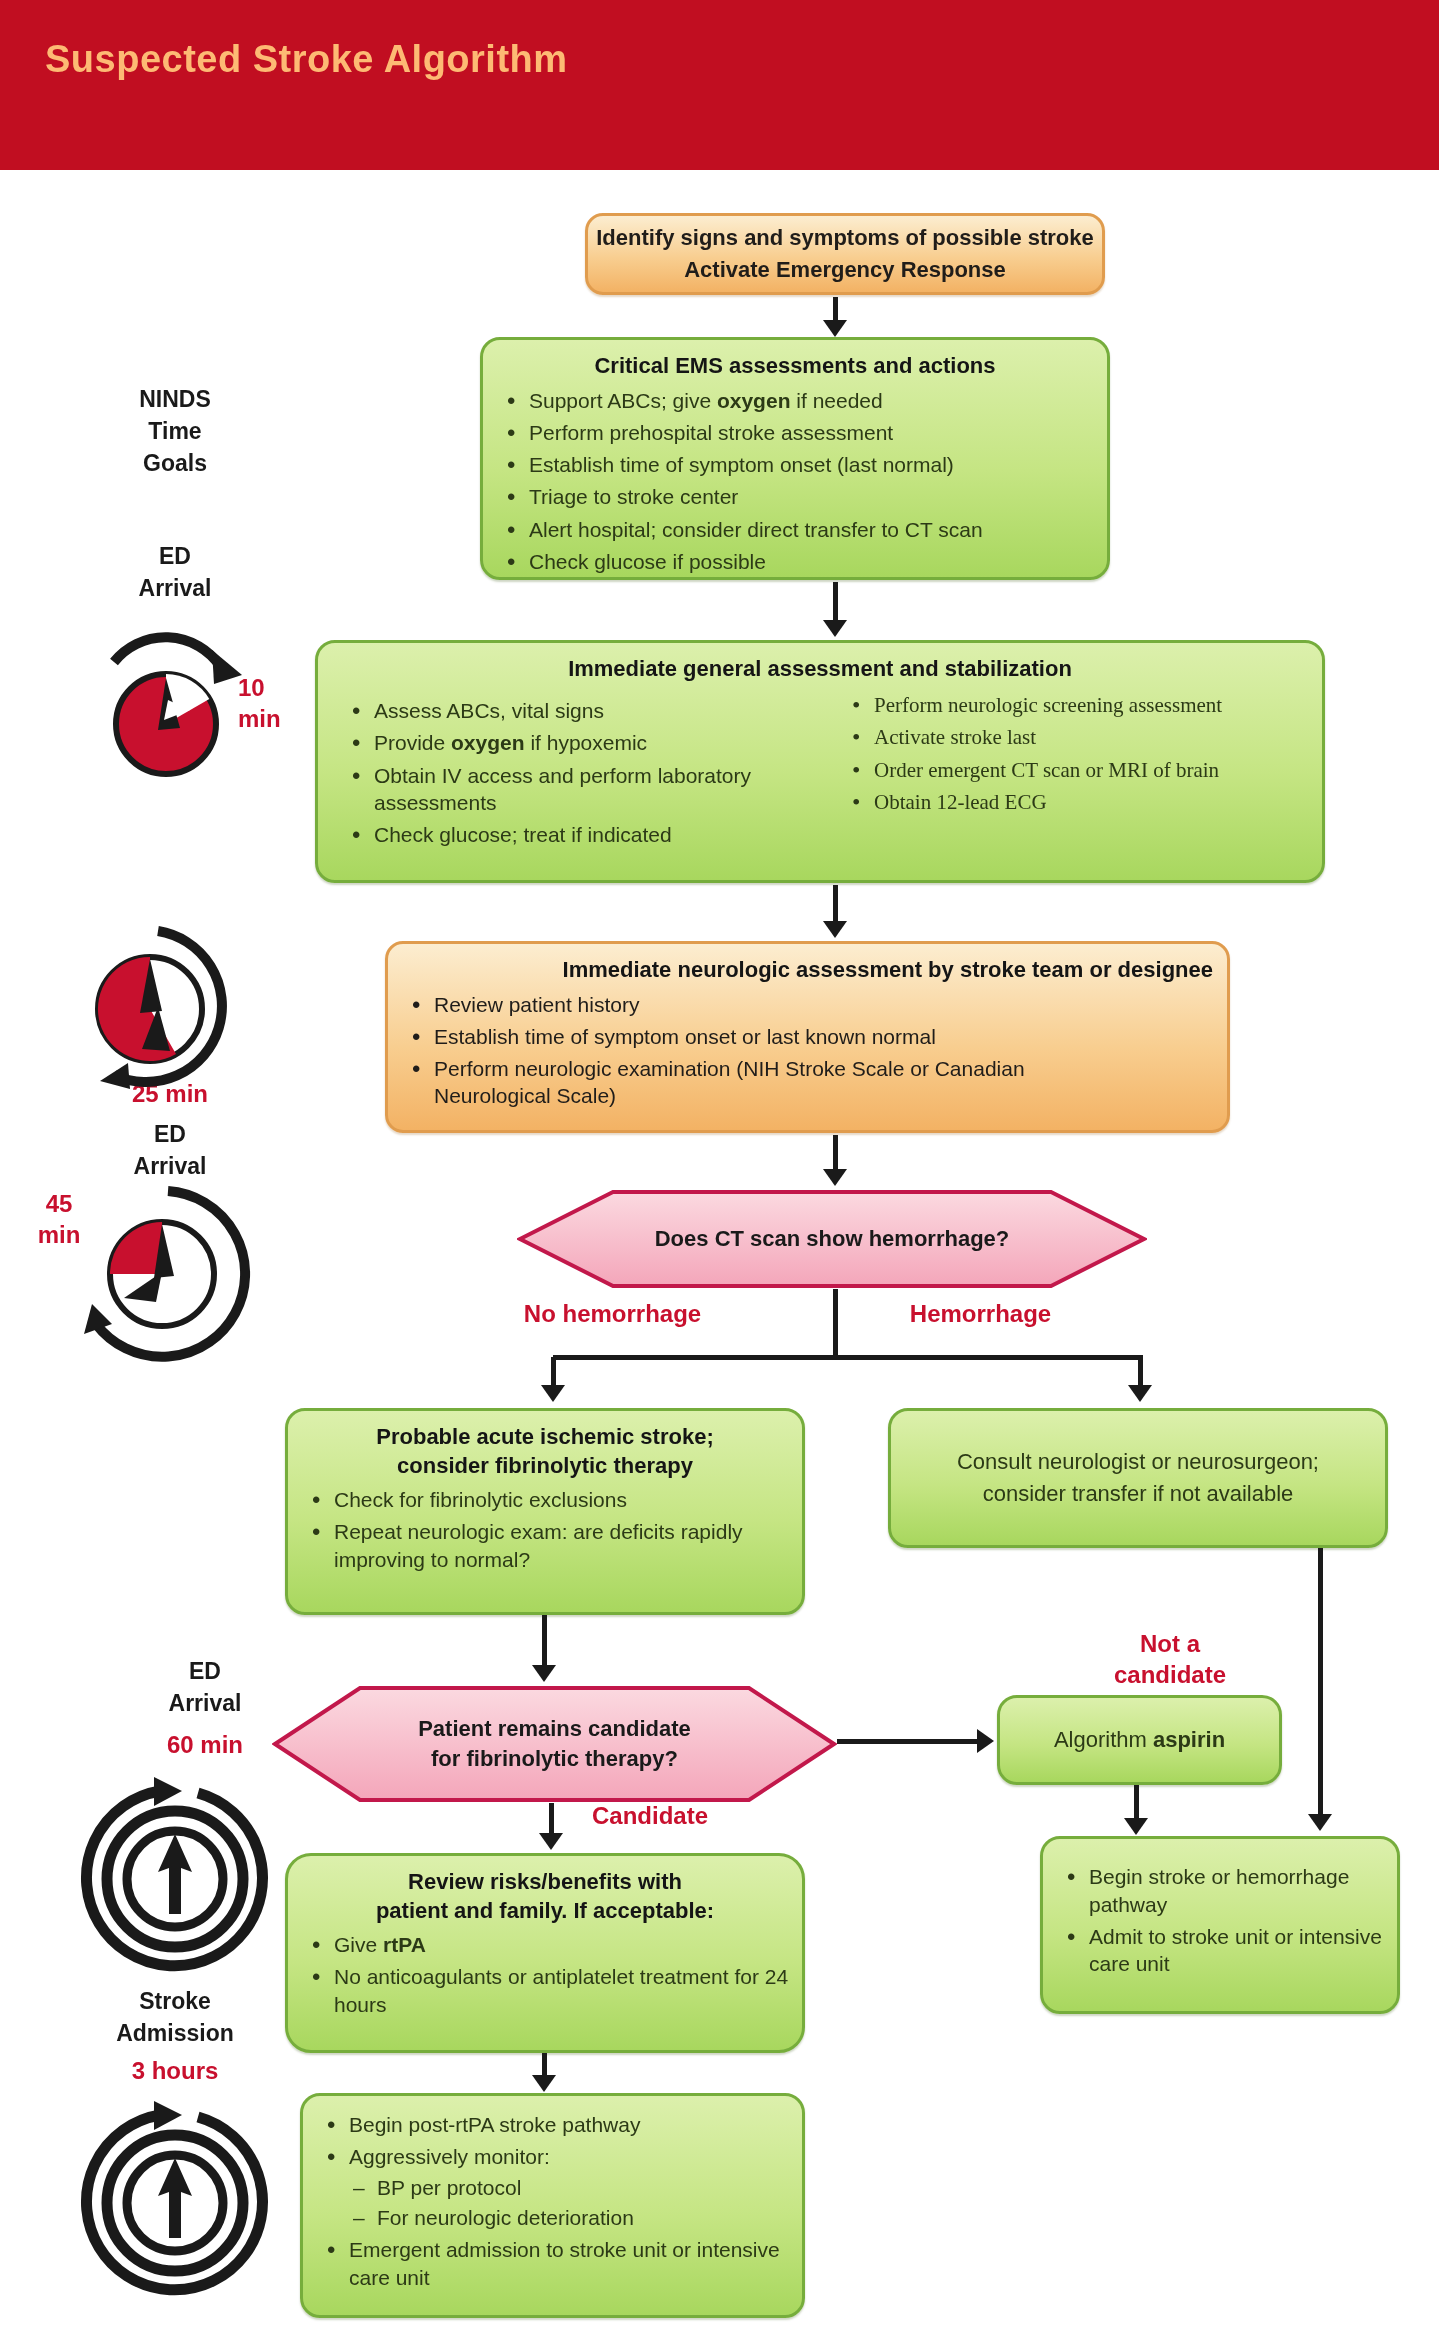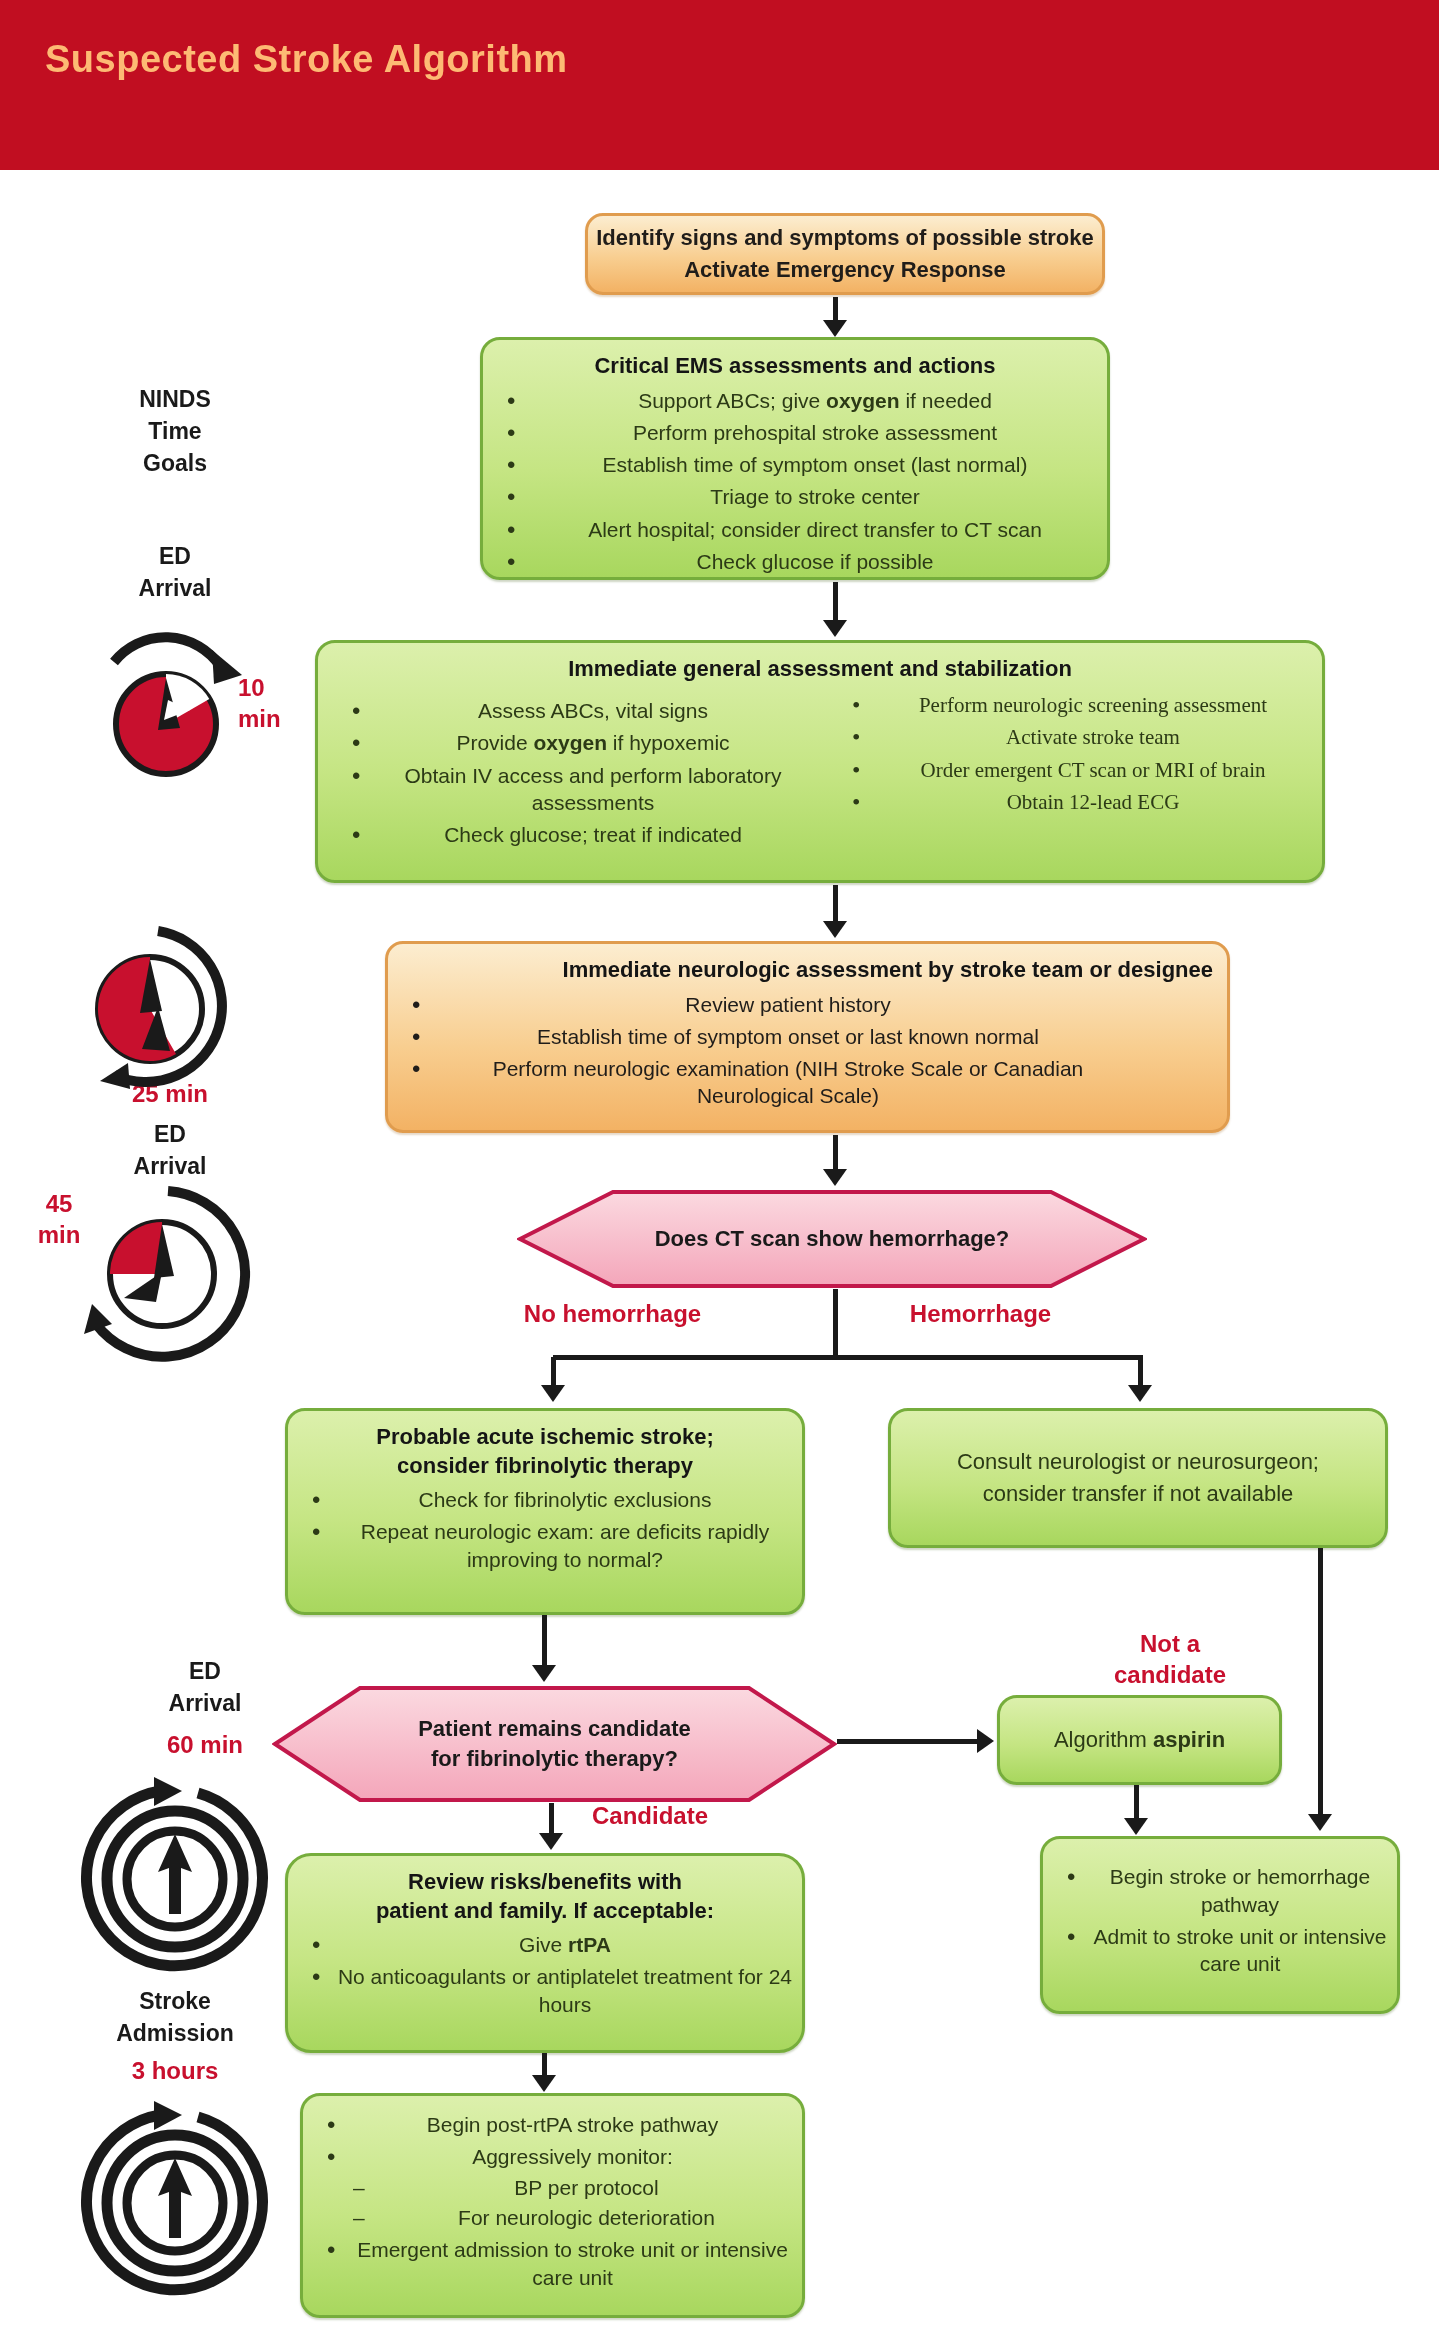--- a/index.html
+++ b/index.html
@@ -14,21 +14,21 @@
   .gbox { position:absolute; border:3px solid #76AD3C; border-radius:20px;
           background:linear-gradient(180deg,#DCF0AC 0%, #C5E583 55%, #A8D75E 100%);
           color:#2C3A16; box-shadow:0 2px 2px rgba(60,90,20,.25); }
   .obox { position:absolute; border:3px solid #E09C4E; border-radius:18px;
           background:linear-gradient(180deg,#FCEDD0 0%, #F8CE90 55%, #F3B264 100%);
           color:#201D1A; box-shadow:0 2px 2px rgba(150,100,30,.25); }
   .btitle { font-weight:bold; color:#151515; text-align:center; font-size:22px; line-height:1.3; padding:12px 14px 4px 14px; white-space:pre-line; }
   .btitle.left { text-align:right; padding-left:20px; }
   .center-flex { display:flex; align-items:center; justify-content:center; text-align:center; font-size:22px; line-height:1.45; }
 
-  ul.blist { list-style:none; font-size:21px; line-height:1.3; padding:2px 6px 6px 14px;text-align:center; }
+  ul.blist { list-style:none; font-size:21px; line-height:1.3; padding:2px 6px 6px 14px; }
   ul.blist > li { position:relative; padding-left:32px; margin-bottom:5px; }
   ul.blist > li::before { content:"\2022"; position:absolute; left:10px; top:-2px; font-size:24px; }
   ul.dashes { list-style:none; margin-top:3px; }
   ul.dashes li { position:relative; padding-left:28px; margin-bottom:3px; }
   ul.dashes li::before { content:"\2013"; position:absolute; left:4px; }
 
   
   .vline { position:absolute; width:5px; background:#1A1A1A; }
   .hline { position:absolute; height:5px; background:#1A1A1A; }
   .ah-down { position:absolute; width:0; height:0; border-left:12px solid transparent; border-right:12px solid transparent; border-top:17px solid #1A1A1A; }
@@ -141,21 +141,21 @@
   <div class="gbox" style="left:315px; top:640px; width:1010px; height:243px;">
     <div class="btitle">Immediate general assessment and stabilization</div>
     <ul class="blist" style="position:absolute; left:10px; top:52px; width:490px;">
         <li><span>Assess ABCs, vital signs</span></li>
         <li><span>Provide </span><b>oxygen</b><span> if hypoxemic</span></li>
         <li><span>Obtain IV access and perform laboratory assessments</span></li>
         <li><span>Check glucose; treat if indicated</span></li>
       </ul>
     <ul class="blist" style="position:absolute; left:510px; top:47px; width:490px;font-family:Liberation Serif, serif;">
         <li><span>Perform neurologic screening assessment</span></li>
-        <li><span>Activate stroke team</span></li>
+        <li><span>Activate stroke last</span></li>
         <li><span>Order emergent CT scan or MRI of brain</span></li>
         <li><span>Obtain 12-lead ECG</span></li>
       </ul>
   </div>
 
   <div class="vline" style="left:833px; top:885px; height:36px;"></div>
   <div class="ah-down" style="left:823px; top:921px;"></div>
 
   <div class="obox" style="left:385px; top:941px; width:845px; height:192px;">
     <div class="btitle left">Immediate neurologic assessment by stroke team or designee</div>

